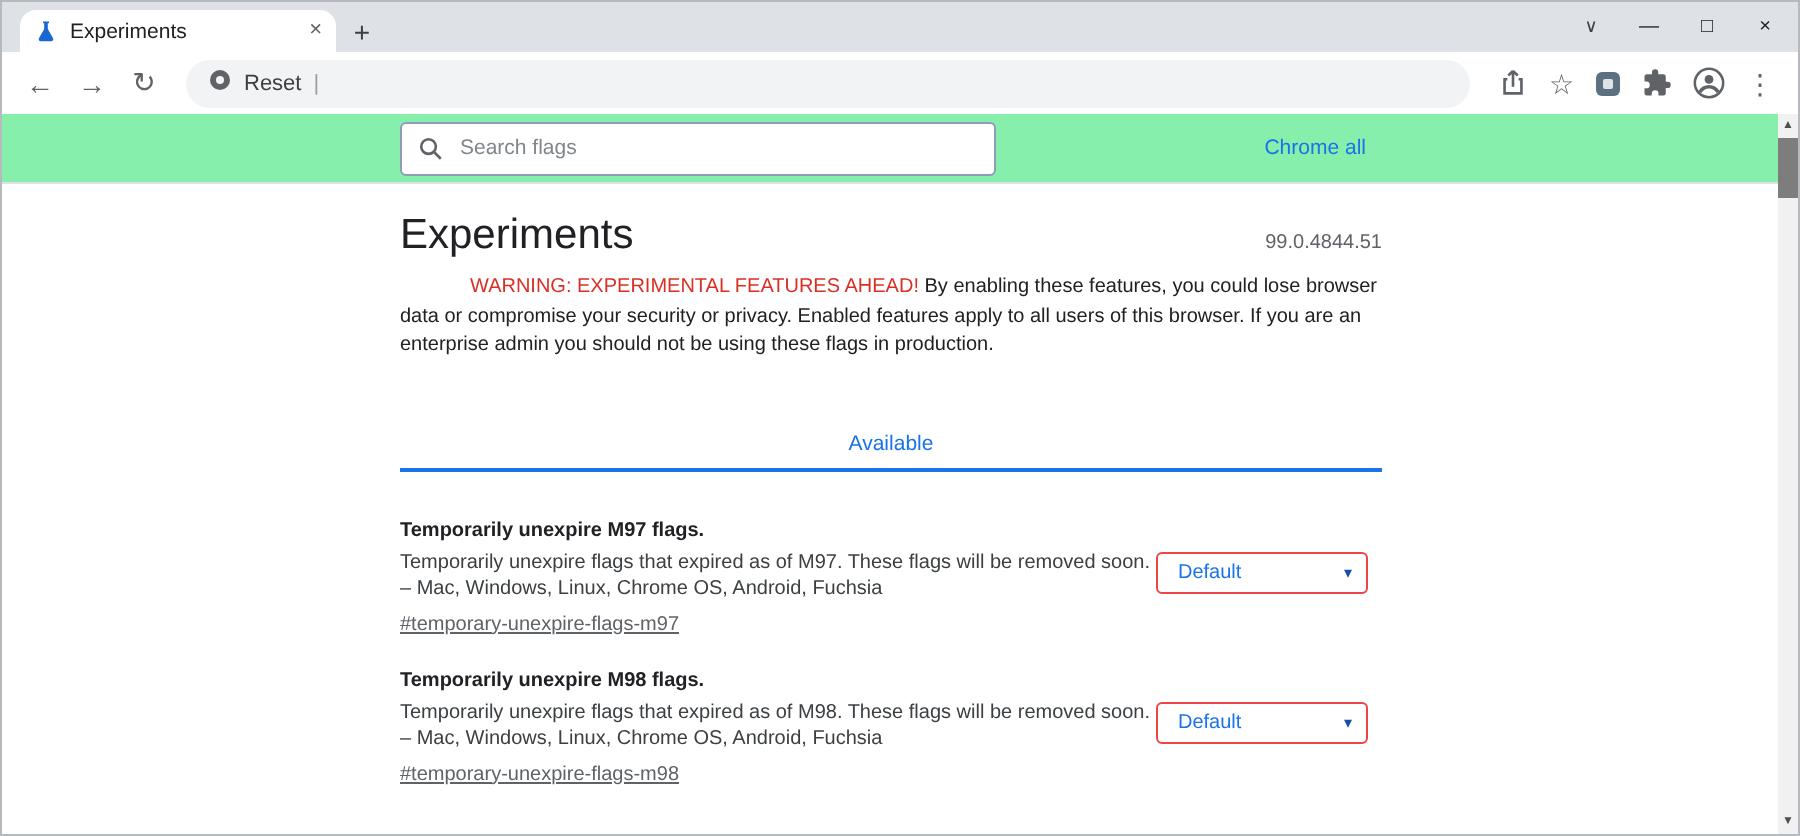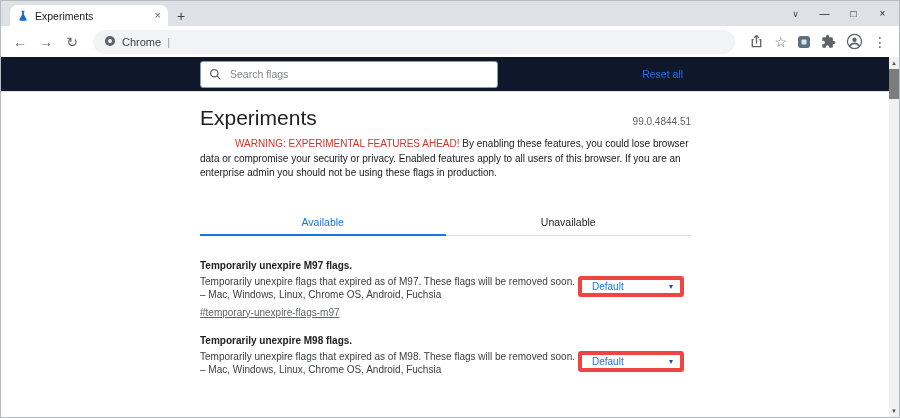--- a/index.html
+++ b/index.html
@@ -34,21 +34,21 @@
     display: flex; align-items: center; padding: 0 11px; margin: 0 8px; gap: 6px;
     font-size: 11px; color: #3c4043; cursor: text; }
   .omni-sep { color: #9aa0a6; }
   .omni-url { color: #202124; }
   .nav-right { display: flex; align-items: center; gap: 10px; padding: 0 6px; color: #5f6368; }
   .nav-right .glyph { font-size: 14px; line-height: 1; cursor: pointer; }
   .nav-right .svgicon { display: flex; cursor: pointer; }
 
   
   .flags-toolbar { position: absolute; top: 56px; left: 0; right: 10px; height: 35px;
-    background: #0f172a; border-bottom: 1px solid #dfe1e5; }
+    background: #86efac; border-bottom: 1px solid #dfe1e5; }
   .toolbar-inner { width: 491px; margin-left: 199px; height: 100%;
     display: flex; align-items: center; justify-content: space-between; }
   .search-box { width: 298px; height: 27px; border: 1px solid #8e9cba; border-radius: 3px;
     display: flex; align-items: center; padding: 0 8px; gap: 8px; background: #fff; }
   .search-box input { border: none; outline: none; flex: 1; font-size: 10.5px;
     color: #202124; background: transparent; font-family: inherit; }
   .search-box input::placeholder { color: #80868b; }
   .reset-btn { color: #1a73e8; font-size: 10.5px; background: none; border: none;
     font-family: inherit; cursor: pointer; padding: 5px 8px; }
 
@@ -69,21 +69,21 @@
   .tab-item.active { color: #1a73e8; border-bottom: 2px solid #1a73e8; padding-bottom: 6px; }
 
   .flag { display: flex; justify-content: flex-start; margin-top: 24px; }
   .flag ~ .flag { margin-top: 15px; }
   .flag-main { width: 378px; }
   .flag-title { font-size: 10px; font-weight: bold; color: #202124; }
   .flag-desc { margin-top: 4px; font-size: 10px; line-height: 13.5px; color: #3c4043; }
   .flag-link { display: inline-block; margin-top: 2px; font-size: 10px;
     color: #5f6368; text-decoration: underline; cursor: pointer; }
   .flag-select { margin-top: 16px; }
-  .select { width: 106px; height: 21px; border: 4px solid #ef4444; border-radius: 3px;
+  .select { width: 106px; height: 21px; border: 1px solid #ef4444; border-radius: 3px;
     display: flex; align-items: center; justify-content: space-between;
     padding: 0 7px 0 10px; color: #1a73e8; font-size: 10px; background: #fff; cursor: pointer; }
   .select .caret { font-size: 8px; color: #174ea6; }
 
   
   .scrollbar { position: absolute; top: 56px; right: 0; bottom: 0; width: 10px; background: #f1f1f1; }
   .scroll-btn { height: 12px; display: flex; align-items: center; justify-content: center;
     font-size: 6px; color: #505050; cursor: pointer; }
   .scroll-btn.down { position: absolute; bottom: 0; left: 0; right: 0; }
   .scroll-thumb { position: absolute; top: 12px; left: 0; width: 10px; height: 30px;
@@ -115,21 +115,21 @@
   <div class="nav-icon">←</div>
   <div class="nav-icon">→</div>
   <div class="nav-icon">↻</div>
   <div class="omnibox">
     <span class="omni-icon">
       <svg width="12" height="12" viewBox="0 0 12 12">
           <circle cx="6" cy="6" r="5" fill="#5f6368"></circle>
           <circle cx="6" cy="6" r="2" fill="#f1f3f4"></circle>
         </svg>
     </span>
-    <span class="omni-chip">Chrome</span>
+    <span class="omni-chip">Reset</span>
     <span class="omni-sep">|</span>
   </div>
   <div class="nav-right">
     <span class="svgicon">
       <svg width="15" height="15" viewBox="0 0 16 16" fill="none" stroke="#5f6368" stroke-width="1.4">
           <path d="M5 6H3.5v7.5h9V6H11"></path>
           <path d="M8 10V1.5M8 1.5L5.5 4M8 1.5L10.5 4"></path>
         </svg>
     </span>
     <span class="glyph">☆</span>
@@ -159,37 +159,36 @@
   <div class="toolbar-inner">
     <div class="search-box">
       <span style="display:flex">
         <svg width="13" height="13" viewBox="0 0 16 16">
             <circle cx="6.5" cy="6.5" r="4.5" fill="none" stroke="#5f6368" stroke-width="1.6"></circle>
             <line x1="10" y1="10" x2="14" y2="14" stroke="#5f6368" stroke-width="1.6"></line>
           </svg>
       </span>
       <input type="text" placeholder="Search flags" style="">
     </div>
-    <button class="reset-btn">Reset all</button>
+    <button class="reset-btn">Chrome all</button>
   </div>
 </div>
 
 <div class="content">
   <div class="container">
     <div class="title-row">
       <h1 class="page-title">Experiments</h1>
       <span class="version">99.0.4844.51</span>
     </div>
 
     <p class="warning"><span class="red">WARNING: EXPERIMENTAL FEATURES AHEAD!</span><span> By enabling these features, you could lose browser data or compromise your security or privacy. Enabled features apply to all users of this browser. If you are an enterprise admin you should not be using these flags in production.</span></p>
 
 
     <div class="tabs-row">
       <div class="tab-item active">Available</div>
-      <div class="tab-item">Unavailable</div>
     </div>
 
     <div class="flags-list">
 
       <div class="flag">
         <div class="flag-main">
           <div class="flag-title">Temporarily unexpire M97 flags.</div>
           <div class="flag-desc">Temporarily unexpire flags that expired as of M97. These flags will be removed soon. – Mac, Windows, Linux, Chrome OS, Android, Fuchsia</div>
           <a class="flag-link">#temporary-unexpire-flags-m97</a>
         </div>
@@ -198,20 +197,21 @@
             <span>Default</span>
             <span class="caret">▾</span>
           </div>
         </div>
       </div>
 
       <div class="flag">
         <div class="flag-main">
           <div class="flag-title">Temporarily unexpire M98 flags.</div>
           <div class="flag-desc">Temporarily unexpire flags that expired as of M98. These flags will be removed soon. – Mac, Windows, Linux, Chrome OS, Android, Fuchsia</div>
+          <a class="flag-link">#temporary-unexpire-flags-m98</a>
         </div>
         <div class="flag-select">
           <div class="select">
             <span>Default</span>
             <span class="caret">▾</span>
           </div>
         </div>
       </div>
 
     </div>

